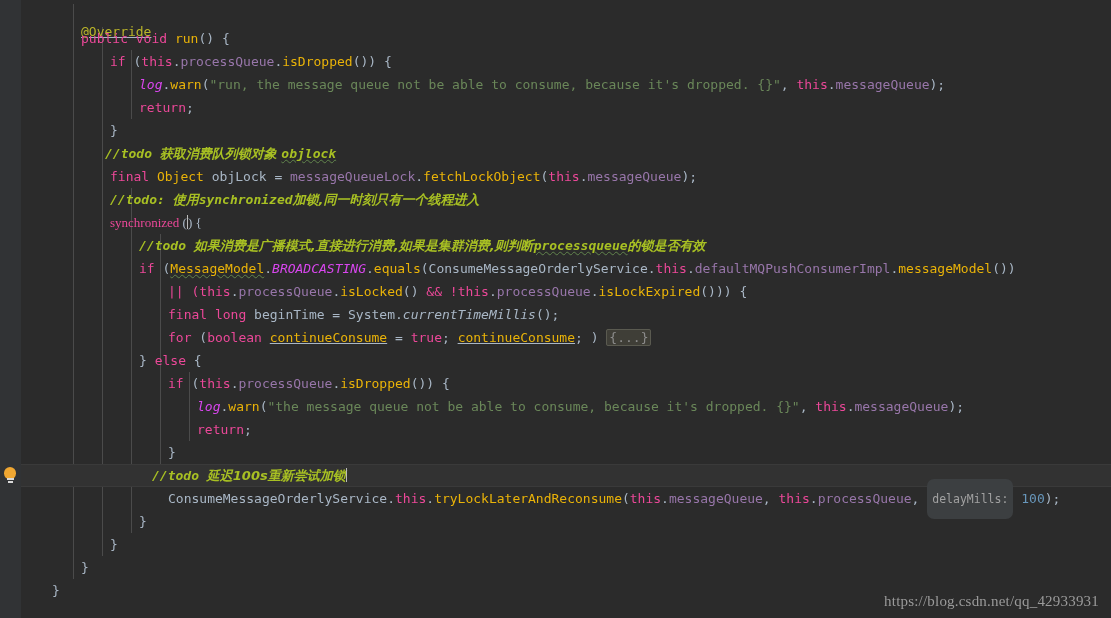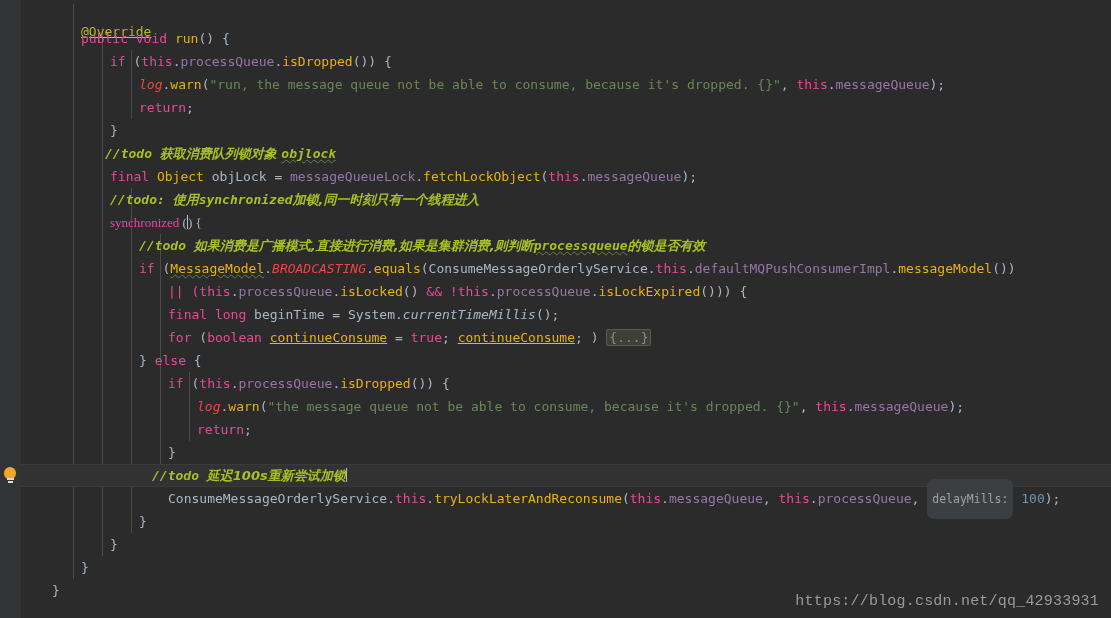--- a/index.html
+++ b/index.html
@@ -95,21 +95,21 @@
     color: #a9b7c6;
     letter-spacing: 0px;
   }
 
   
   .kw        { color: #ec4899; }
   .plain     { color: #eab308; }
   .str       { color: #6a8759; }
   .num       { color: #6897bb; }
   .field     { color: #9876aa; }
-  .statfld   { color: #ef4444; font-style: italic; }
+  .statfld   { color: #d946ef; font-style: italic; }
   .statmeth  { color: #a9b7c6; font-style: italic; }
   .anno      { color: #bbb529; }
   .todo      { color: #a8c023; font-style: italic; font-weight: bold; }
   .fold      { color: #8c8c8c; background: #3f3e37; border: 1px solid #5a5a50; border-radius: 2px; padding: 0 2px; }
   .underline { text-decoration: underline; text-decoration-color: #a9b7c6; }
   .squiggle  {
     text-decoration: underline;
     text-decoration-style: wavy;
     text-decoration-color: #61844c;
     text-decoration-thickness: 1px;
@@ -133,21 +133,21 @@
     background: #bbbbbb;
     vertical-align: -2px;
     margin-left: 0px;
   }
 
   .watermark {
     position: absolute;
     right: 12px;
     bottom: 8px;
     color: #9a9a9a;
-    font-family: Liberation Mono, monospace;
+    font-family: Liberation Serif, serif;
     font-size: 15px;
     letter-spacing: 0.2px;
   }
 </style>
 </head>
 <body>
 
 <div id="editor">
 
   <div class="gutter">

